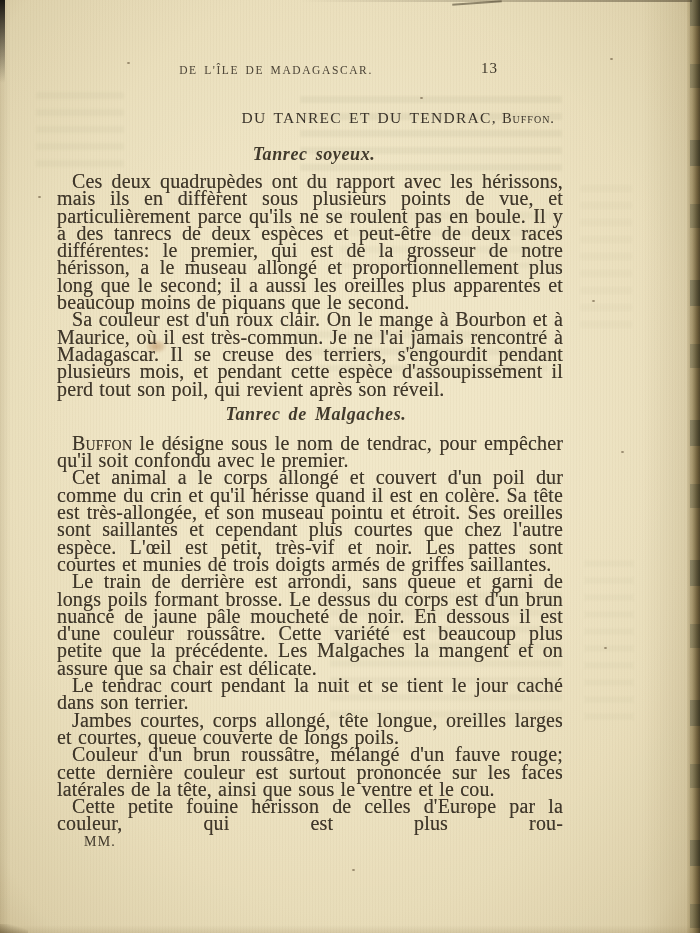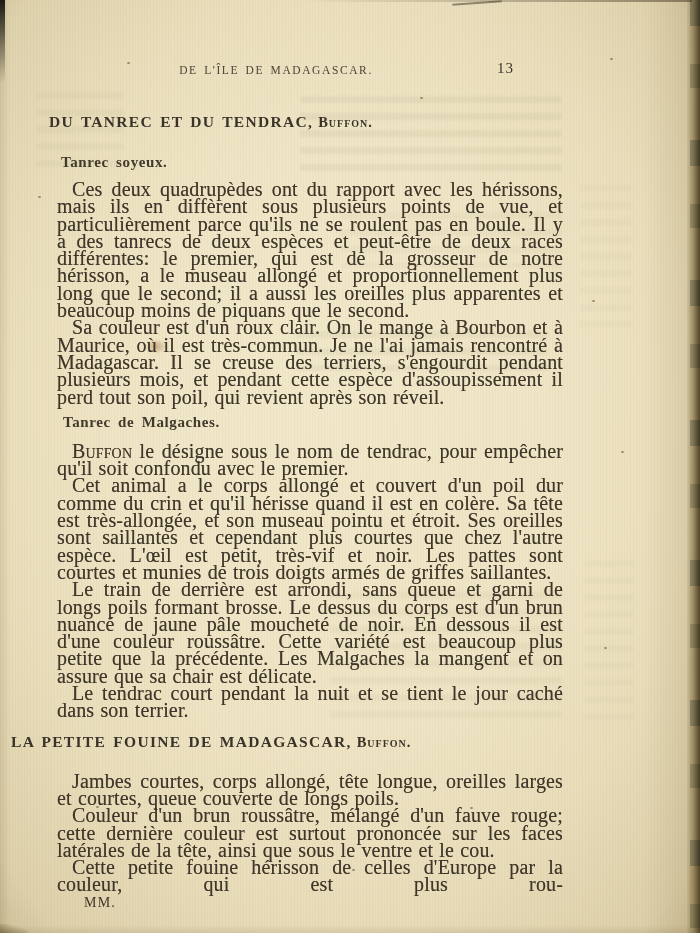--- a/index.html
+++ b/index.html
@@ -48,27 +48,27 @@
   .g2{left:340px;top:212px;width:222px;height:56px;opacity:.3;}
   .g3{left:296px;top:331px;width:252px;height:40px;opacity:.45;}
   .g4{left:580px;top:185px;width:52px;height:150px;opacity:.22;}
   .g5{left:330px;top:592px;width:232px;height:132px;opacity:.35;}
   .g6{left:584px;top:560px;width:50px;height:168px;opacity:.25;}
   
   .text-block{position:absolute;left:57px;top:64px;width:506px;z-index:5;}
   .running{position:relative;height:16px;text-align:center;font-size:11.5px;
     letter-spacing:1.6px;word-spacing:2px;color:#4b4336;}
   .running .rh{position:relative;left:-34px;}
-  .pagenum{position:absolute;left:440px;top:-4px;font-size:15px;letter-spacing:1px;color:#3b3428;}
-  .title{margin:0;font-weight:bold;text-align:left;font-size:15.5px;
-    letter-spacing:1.3px;word-spacing:2px;color:#3a332a;position:relative;line-height:28px;}
+  .pagenum{position:absolute;left:424px;top:-4px;font-size:15px;letter-spacing:1px;color:#3b3428;}
+  .title{margin:0;font-weight:normal;text-align:right;font-size:15.5px;
+    letter-spacing:1.3px;word-spacing:2px;color:#3a332a;position:relative;line-height:20px;}
   .t1{margin-top:28px;left:-8px;}
   .t3{margin-top:8px;margin-bottom:17px;left:-46px;}
   .author{font-variant:small-caps;font-size:14.5px;letter-spacing:1px;margin-left:5px;}
-  .subtitle{margin:0;font-size:15px;
+  .subtitle{margin:0;text-align:center;font-style:italic;font-size:18px;
     letter-spacing:.6px;word-spacing:3px;position:relative;line-height:19px;color:#413a2c;}
   .st1{margin-top:17px;left:4px;}
   .st2{margin-top:7px;margin-bottom:11px;left:6px;}
   .bp{margin:0;font-size:20px;line-height:17.3px;text-align:justify;
     text-indent:15px;word-spacing:1px;letter-spacing:.15px;color:#3f372a;
     text-shadow:0 0 .4px rgba(60,50,40,0.55);}
   .first{margin-top:9px;}
   .sc{font-variant:small-caps;}
   .cont{text-align-last:justify;}
   .sig{margin:0;padding-left:27px;font-size:14px;letter-spacing:1.2px;line-height:17px;color:#3f372a;}
@@ -122,21 +122,20 @@
     <p class="bp first">Ces deux quadrupèdes ont du rapport avec les hérissons, mais ils en diffèrent sous plusieurs points de vue, et particulièrement parce qu'ils ne se roulent pas en boule. Il y a des tanrecs de deux espèces et peut-être de deux races différentes: le premier, qui est de la grosseur de notre hérisson, a le museau allongé et proportionnellement plus long que le second; il a aussi les oreilles plus apparentes et beaucoup moins de piquans que le second.</p>
     <p class="bp">Sa couleur est d'un roux clair. On le mange à Bourbon et à Maurice, où il est très-commun. Je ne l'ai jamais rencontré à Madagascar. Il se creuse des terriers, s'engourdit pendant plusieurs mois, et pendant cette espèce d'assoupissement il perd tout son poil, qui revient après son réveil.</p>
 
     <h2 class="subtitle st2">Tanrec de Malgaches.</h2>
 
     <p class="bp"><span class="sc">Buffon</span><span> le désigne sous le nom de tendrac, pour empêcher qu'il soit confondu avec le premier.</span></p>
     <p class="bp">Cet animal a le corps allongé et couvert d'un poil dur comme du crin et qu'il hérisse quand il est en colère. Sa tête est très-allongée, et son museau pointu et étroit. Ses oreilles sont saillantes et cependant plus courtes que chez l'autre espèce. L'œil est petit, très-vif et noir. Les pattes sont courtes et munies de trois doigts armés de griffes saillantes.</p>
     <p class="bp">Le train de derrière est arrondi, sans queue et garni de longs poils formant brosse. Le dessus du corps est d'un brun nuancé de jaune pâle moucheté de noir. En dessous il est d'une couleur roussâtre. Cette variété est beaucoup plus petite que la précédente. Les Malgaches la mangent et on assure que sa chair est délicate.</p>
     <p class="bp">Le tendrac court pendant la nuit et se tient le jour caché dans son terrier.</p>
 
-    <h1 class="title t3"><span>LA PETITE FOUINE DE MADAGASCAR,</span><span class="author">Buffon.</span></h1>
 
     <p class="bp">Jambes courtes, corps allongé, tête longue, oreilles larges et courtes, queue couverte de longs poils.</p>
     <p class="bp">Couleur d'un brun roussâtre, mélangé d'un fauve rouge; cette dernière couleur est surtout prononcée sur les faces latérales de la tête, ainsi que sous le ventre et le cou.</p>
     <p class="bp cont">Cette petite fouine hérisson de celles d'Europe par la couleur, qui est plus rou-</p>
 
     <p class="sig">MM.</p>
 
   </div>
 </div>
 

